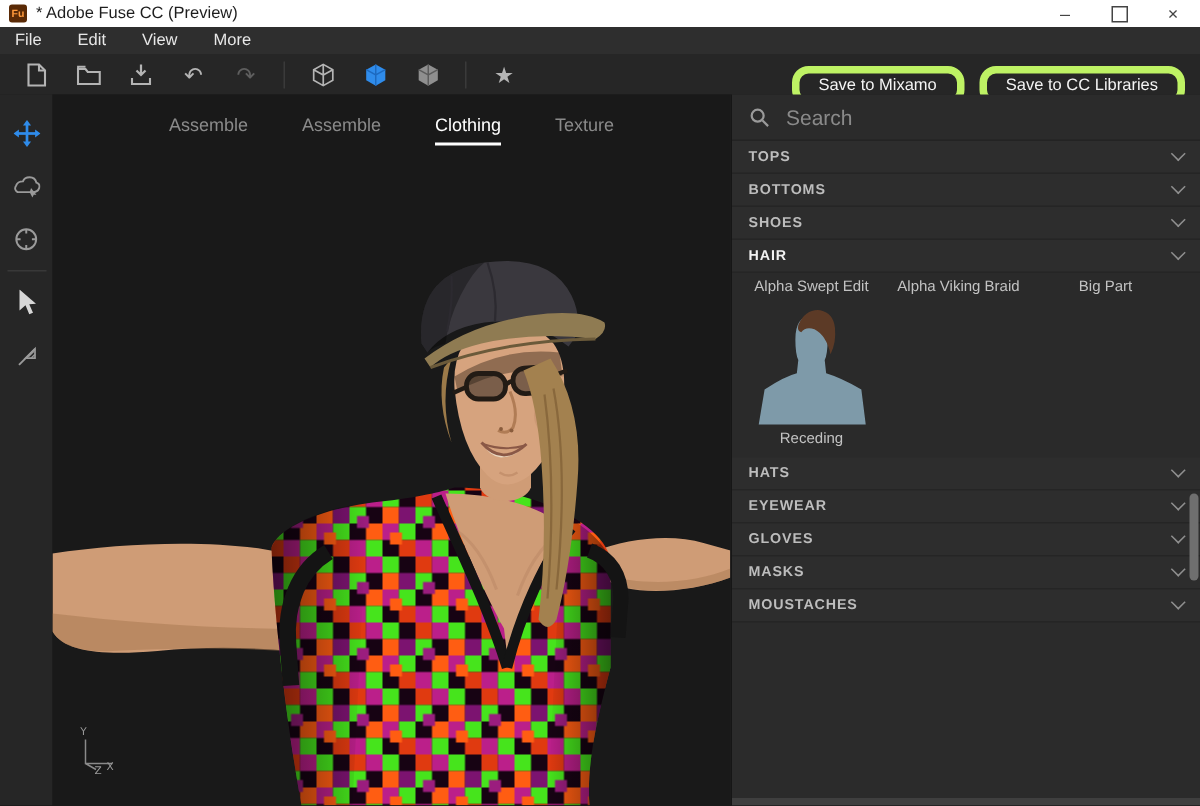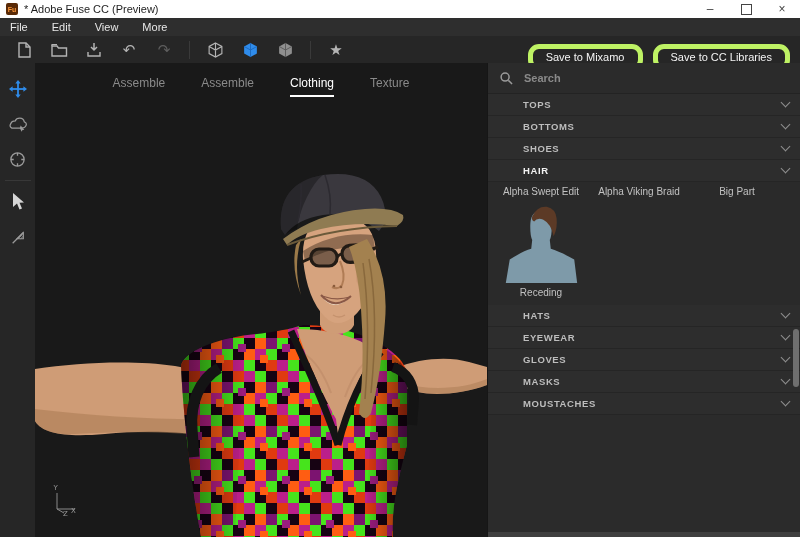--- a/index.html
+++ b/index.html
@@ -31,26 +31,26 @@
   .rail-div{width:26px;height:1px;background:#383838;margin:-4px 0;}
   
   .viewport{width:452px;flex:none;position:relative;background:#191919;}
   .tabs{position:absolute;top:0;left:0;right:0;height:30px;display:flex;justify-content:center;gap:36px;align-items:center;padding-top:8px;z-index:3;}
   .tab{color:#8a8a8a;font-size:12px;padding-bottom:5px;border-bottom:2px solid transparent;}
   .tab.active{color:#ffffff;border-bottom:2px solid #ffffff;}
   .canvas{position:absolute;inset:0;}
   
   .panel{width:313px;flex:none;background:#2b2b2b;position:relative;border-left:1px solid #161616;box-sizing:border-box;}
   .search-row{height:30px;display:flex;align-items:center;gap:9px;padding:0 12px;border-bottom:1px solid #232323;}
-  .search-input{flex:1;background:transparent;border:none;outline:none;color:#cfcfcf;font-size:11px;
-                font-family:"Liberation Sans","DejaVu Sans",sans-serif;font-weight:bold;}
+  .search-input{flex:1;background:transparent;border:none;outline:none;color:#cfcfcf;font-size:14px;
+                font-family:"Liberation Sans","DejaVu Sans",sans-serif;}
   .search-input::placeholder{color:#8a8a8a;}
   .sec{height:21px;display:flex;align-items:center;justify-content:space-between;padding:0 11px;
        background:#2d2d2d;border-bottom:1px solid #252525;}
-  .sec-label{color:#bdbdbd;font-size:9.5px;font-weight:bold;letter-spacing:.6px;margin-left:24px;}
+  .sec-label{color:#bdbdbd;font-size:9.5px;font-weight:bold;letter-spacing:.6px;}
   .sec.expanded .sec-label{color:#f2f2f2;}
   .chev{width:6px;height:6px;border-right:1.5px solid #8f8f8f;border-bottom:1.5px solid #8f8f8f;
         transform:rotate(45deg);margin-top:-4px;flex:none;}
   .hair-grid{background:#2a2a2a;padding:1px 0 5px;}
   .hg-row{display:flex;padding-left:4px;}
   .cell{width:98px;display:flex;flex-direction:column;align-items:center;}
   .cell .thumb{display:block;}
   .cell-label{color:#c2c2c2;font-size:10px;line-height:15px;white-space:nowrap;}
   .label-only{height:16px;justify-content:center;}
   .vscroll-thumb{position:absolute;right:1px;top:266px;width:6px;height:58px;background:#6f6f6f;border-radius:3px;z-index:4;}

